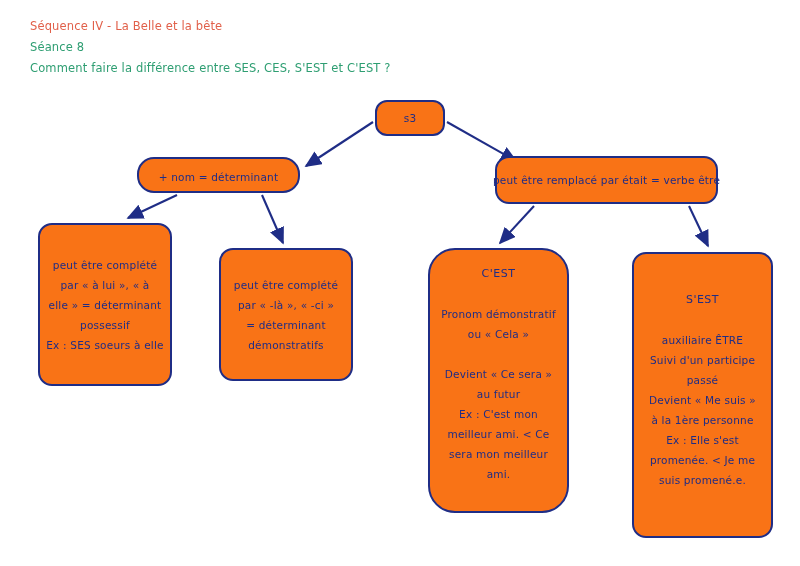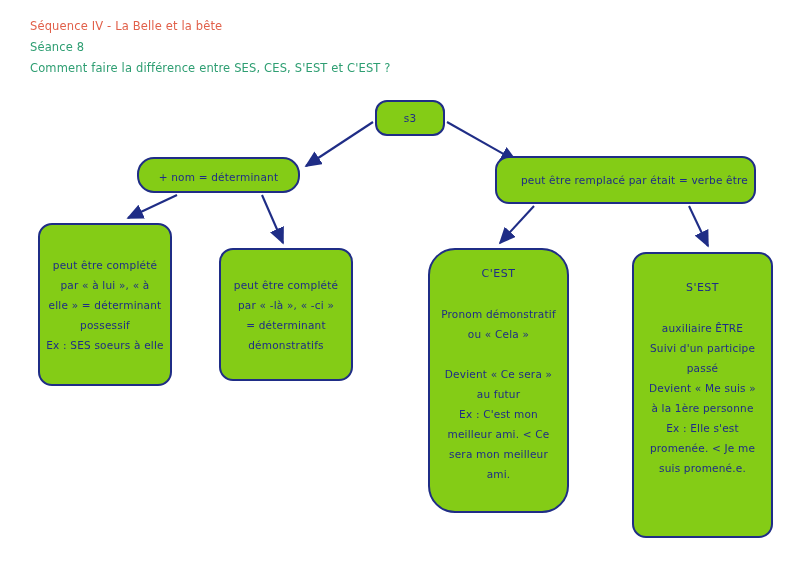--- a/index.html
+++ b/index.html
@@ -44,21 +44,21 @@
     height: 566px;
     pointer-events: none;
   }
 
   
   .node {
     position: absolute;
     box-sizing: border-box;
     border: 2px solid #1f2d86;
     border-radius: 14px;
-    background: #84cc16;
+    background: #f97316;
     color: #1f2d86;
     font-size: 10.5px;
     line-height: 20px;
     text-align: center;
     letter-spacing: 0.2px;
     display: flex;
     flex-direction: column;
     align-items: center;
     justify-content: center;
     padding: 4px 6px;
@@ -69,40 +69,39 @@
   .node-root {
     left: 375px; top: 100px; width: 70px; height: 36px;
     border-radius: 12px;
   }
   .node-det {
     left: 137px; top: 157px; width: 163px; height: 36px;
     border-radius: 17px;
     justify-content: flex-end;
   }
   .node-verb {
-    left: 495px; top: 156px; width: 261px; height: 48px;
+    left: 495px; top: 156px; width: 223px; height: 48px;
     border-radius: 14px;
-    align-items: flex-end;
   }
   .node-ses {
     left: 38px; top: 223px; width: 134px; height: 163px;
   }
   .node-ces {
     left: 219px; top: 248px; width: 134px; height: 133px;
   }
   .node-cest {
     left: 428px; top: 248px; width: 141px; height: 265px;
     justify-content: flex-start;
     padding-top: 14px;
     border-radius: 27px;
   }
   .node-sest {
     left: 632px; top: 252px; width: 141px; height: 286px;
     justify-content: flex-start;
-    padding-top: 24px;
+    padding-top: 36px;
   }
   .node-title {
     font-size: 11px;
     letter-spacing: 0.5px;
   }
 </style>
 </head>
 <body>
 
 <div id="canvas">

